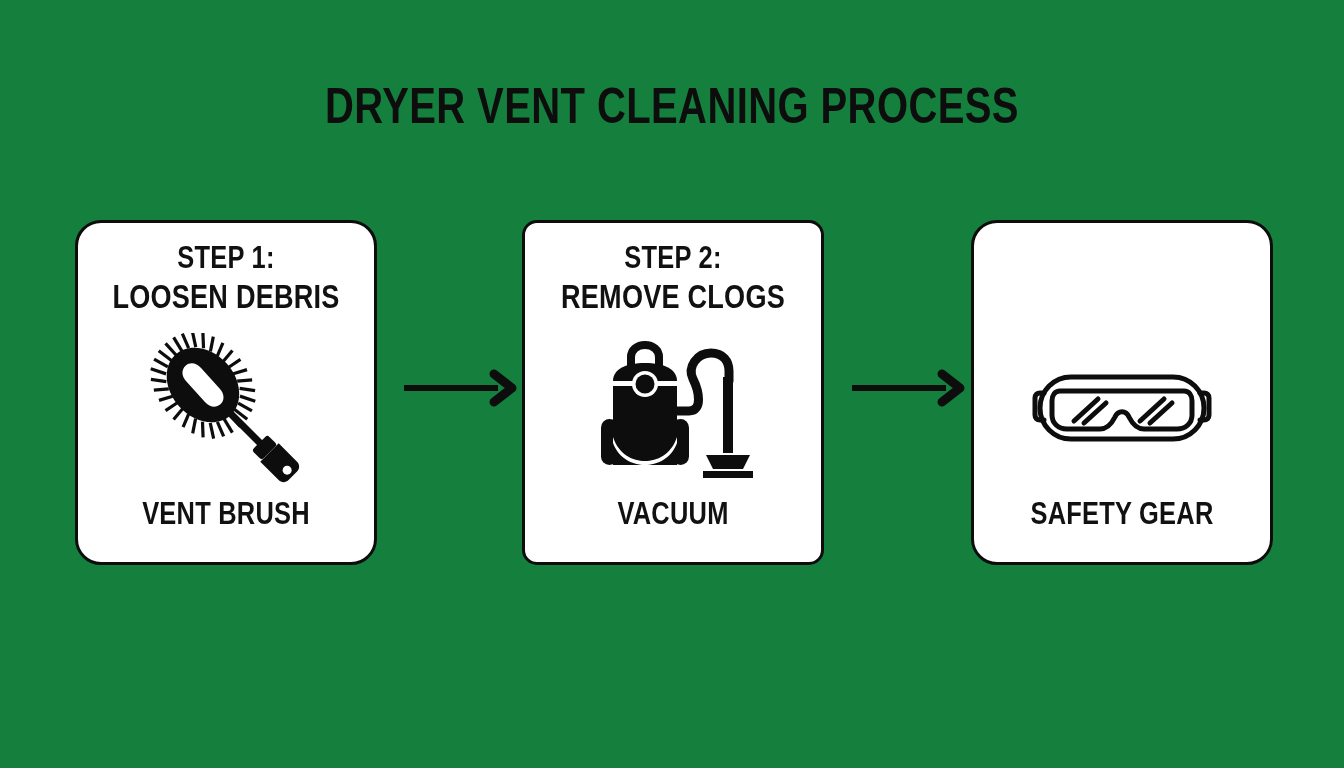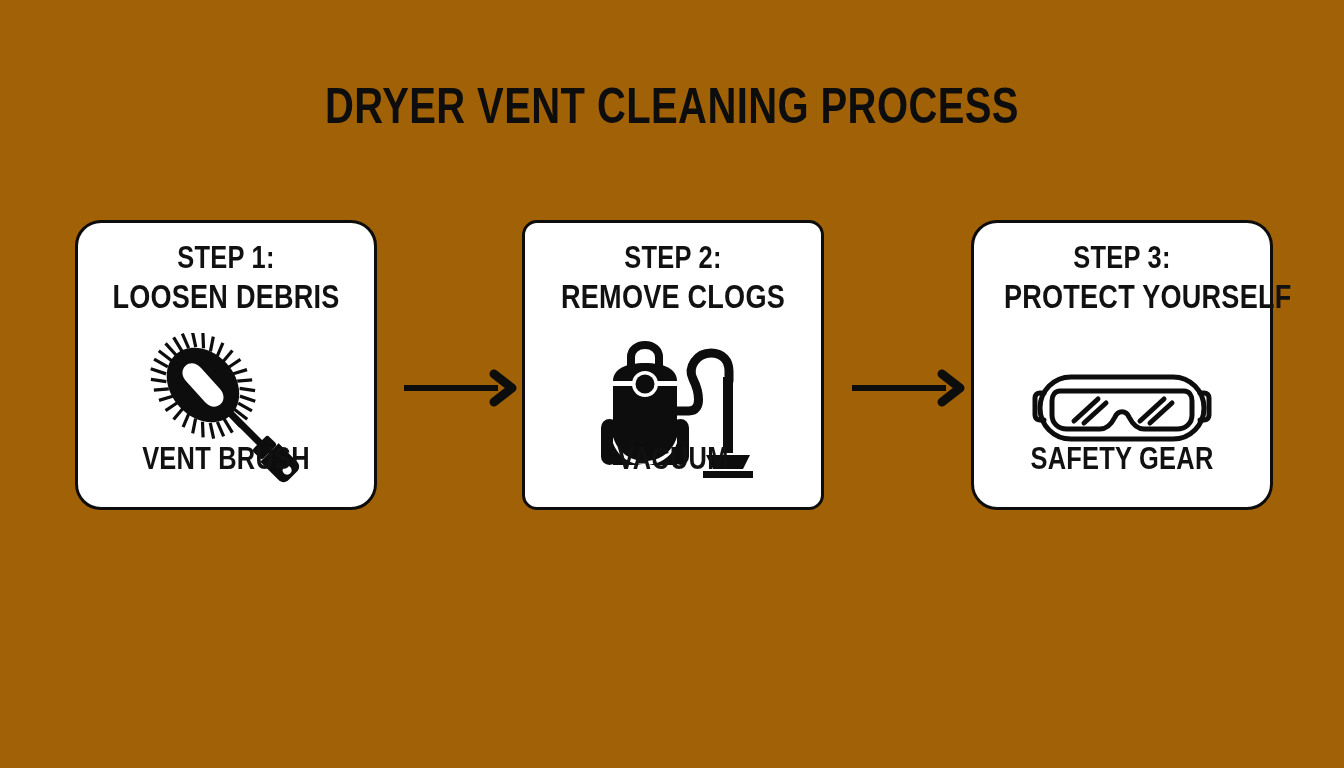--- a/index.html
+++ b/index.html
@@ -10,21 +10,21 @@
     width: 1344px;
     height: 768px;
     background: #fdfdfd;
     font-family: "Liberation Sans", sans-serif;
     overflow: hidden;
   }
   #stage {
     position: relative;
     width: 1344px;
     height: 768px;
-    background: #a16207;
+    background: #15803d;
   }
 
   
   .title {
     position: absolute;
     left: 0;
     top: 78px;
     width: 1344px;
     text-align: center;
     font-family: "Liberation Sans Narrow", "Liberation Sans", sans-serif;
@@ -43,21 +43,21 @@
     position: absolute;
     left: 0;
     top: 0;
     width: 1344px;
     height: 768px;
   }
   .card {
     position: absolute;
     top: 220px;
     width: 302px;
-    height: 290px;
+    height: 345px;
     box-sizing: border-box;
     border: 3px solid #0d0d0d;
     border-radius: 26px;
     background: #ffffff;
   }
   #card-1 { left: 75px; }
   #card-2 { left: 522px; border-radius: 15px; }
   #card-3 { left: 971px; }
 
   .card-head {
@@ -220,24 +220,20 @@
 
           <path d="M113,122 L157,122 L150,136 L120,136 Z" fill="#0d0d0d"></path>
           <rect x="110" y="138" width="50" height="7" fill="#0d0d0d"></rect>
         </svg>
       </div>
 
       <div class="card-foot">VACUUM</div>
     </div>
 
     <div class="card" id="card-3">
-      <div class="card-head">
-        <div class="step-line">STEP 3:</div>
-        <div class="step-title">PROTECT YOURSELF</div>
-      </div>
 
       <div class="card-icon">
         <svg width="200" height="110" viewBox="0 0 200 110">
           <g fill="none" stroke="#0d0d0d" stroke-width="5" stroke-linejoin="round" stroke-linecap="round">
 
             <path d="M22,40 L18,40 C15,40 13,42 13,45 L13,62 C13,65 15,67 18,67 L22,67"></path>
 
             <path d="M178,40 L182,40 C185,40 187,42 187,45 L187,62 C187,65 185,67 182,67 L178,67"></path>
 
             <rect x="18" y="24" width="164" height="62" rx="31"></rect>

